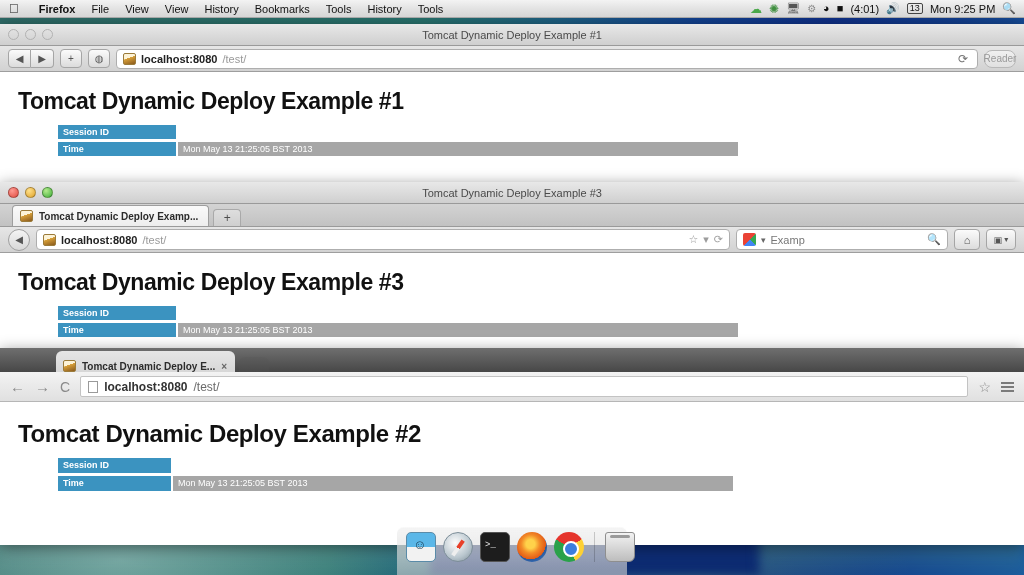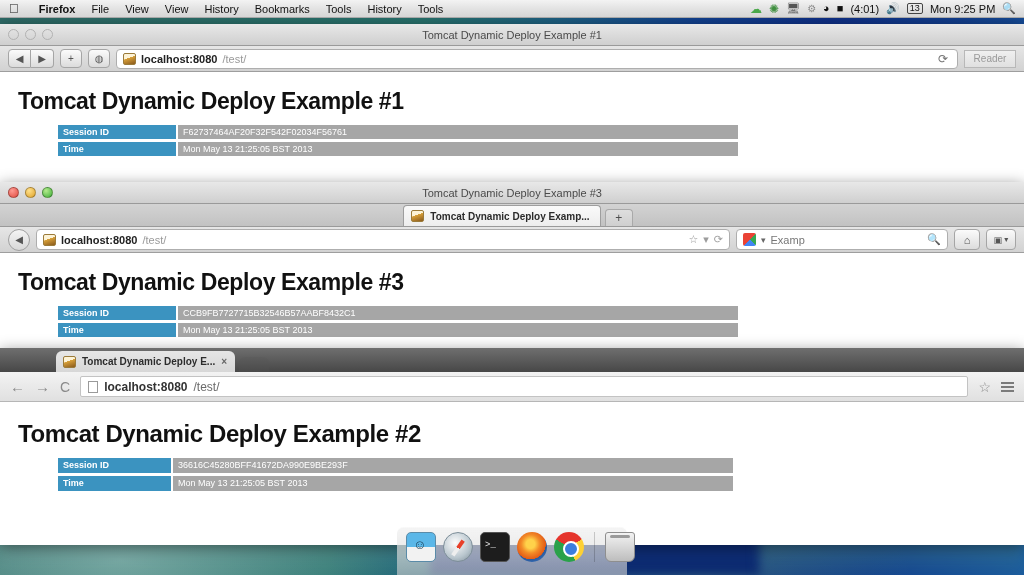--- a/index.html
+++ b/index.html
@@ -113,31 +113,31 @@
   
   #win-safari { left: 0; top: 24px; width: 1024px; height: 172px; }
   #win-safari .toolbar { height: 26px; }
   #win-safari .nav-group { display: flex; }
   #win-safari .nav-group .tb-btn { width: 23px; height: 19px; border-radius: 0; }
   #win-safari .nav-group .tb-btn:first-child { border-radius: 4px 0 0 4px; }
   #win-safari .nav-group .tb-btn:last-child { border-radius: 0 4px 4px 0; border-left: none; }
   #win-safari .tb-sq { width: 22px; height: 19px; }
   #win-safari .tb-circ { width: 22px; height: 19px; }
   #win-safari .reader {
-    width: 52px; height: 18px; border-radius: 0; color: #9a9a9a;
+    width: 32px; height: 18px; border-radius: 8px; color: #9a9a9a;
     border: 1px solid #b8b8b8; background: linear-gradient(180deg,#f0f0f0,#e0e0e0);
     font-size: 10px;
   }
   #win-safari .reload { width: 16px; text-align: center; color: #777; font-size: 12px; }
 
   
   #win-firefox { left: 0; top: 182px; width: 1024px; height: 172px; }
   #win-firefox .tabstrip {
     height: 23px; background: linear-gradient(180deg,#d3d3d3,#c2c2c2);
-    display: flex; align-items: flex-end; padding-left: 12px; border-bottom: 1px solid #9a9a9a; justify-content: center;
+    display: flex; align-items: flex-end; padding-left: 12px; border-bottom: 1px solid #9a9a9a;
   }
   #win-firefox .tab {
     height: 21px; min-width: 186px; background: linear-gradient(180deg,#fafafa,#ededed);
     border: 1px solid #9e9e9e; border-bottom: none; border-radius: 4px 4px 0 0;
     display: flex; align-items: center; gap: 6px; padding: 0 10px 0 7px;
     font-size: 10px; font-weight: bold; color: #2b2b2b;
   }
   #win-firefox .newtab {
     width: 28px; height: 17px; margin-left: 4px;
     background: linear-gradient(180deg,#dedede,#cfcfcf);
@@ -177,21 +177,21 @@
   #win-firefox .bmbtn { width: 30px; gap: 2px; }
 
   
   #win-chrome { left: 0; top: 348px; width: 1024px; height: 197px; }
   #win-chrome .ctabstrip {
     height: 24px; background: linear-gradient(180deg,#6f6f6f,#474747);
     display: flex; align-items: flex-end; padding-left: 56px;
   }
   #win-chrome .ctab {
     height: 21px; min-width: 178px; background: linear-gradient(180deg,#e6e6e6,#d7d7d7);
-    border-radius: 6px 6px 0 0; display: flex; align-items: center; gap: 6px;
+    border-radius: 6px 6px 0 0; display: flex; align-items: flex-end; gap: 6px;
     padding: 0 8px 0 7px; font-size: 10px; color: #2c2c2c; font-weight: bold;
   }
   #win-chrome .ctab .x { margin-left: auto; color: #666; font-size: 10px; }
   #win-chrome .cnewtab {
     width: 30px; height: 15px; margin-left: 4px;
     background: linear-gradient(180deg,#5d5d5d,#4a4a4a);
     border-radius: 6px 6px 0 0;
   }
   #win-chrome .ctoolbar {
     height: 30px; background: linear-gradient(180deg,#f3f3f3,#e0e0e0);
@@ -294,21 +294,20 @@
       <span style="flex:1"></span>
       <span class="reload">⟳</span>
     </span>
     <span class="tb-btn reader">Reader</span>
   </div>
   <div class="page" style="height:123px;">
     <h1>Tomcat Dynamic Deploy Example #1</h1>
     <div class="tbl" style="width:720px;">
       <div class="trow">
         <span class="tkey">Session ID</span>
-        <span class="tval">F62737464AF20F32F542F02034F56761</span>
       </div>
       <div class="trow">
         <span class="tkey">Time</span>
         <span class="tval">Mon May 13 21:25:05 BST 2013</span>
       </div>
     </div>
   </div>
 </div>
 
 <div class="win" id="win-firefox">
@@ -351,21 +350,20 @@
     <span class="bmbtn">
       <span style="font-size:9px;">▣</span>
       <span style="font-size:8px;">▾</span>
     </span>
   </div>
   <div class="page" style="height:97px;">
     <h1>Tomcat Dynamic Deploy Example #3</h1>
     <div class="tbl" style="width:720px;">
       <div class="trow">
         <span class="tkey">Session ID</span>
-        <span class="tval">CCB9FB7727715B32546B57AABF8432C1</span>
       </div>
       <div class="trow">
         <span class="tkey">Time</span>
         <span class="tval">Mon May 13 21:25:05 BST 2013</span>
       </div>
     </div>
   </div>
 </div>
 
 <div class="win" id="win-chrome">
@@ -391,21 +389,20 @@
         <i></i>
         <i></i>
         <i></i>
       </span>
   </div>
   <div class="page">
     <h1 style="font-size:24px;padding-top:18px;">Tomcat Dynamic Deploy Example #2</h1>
     <div class="tbl" style="width:715px;">
       <div class="trow" style="height:15px;">
         <span class="tkey" style="line-height:15px;width:113px;">Session ID</span>
-        <span class="tval" style="line-height:15px;">36616C45280BFF41672DA990E9BE293F</span>
       </div>
       <div class="trow" style="height:15px;">
         <span class="tkey" style="line-height:15px;width:113px;">Time</span>
         <span class="tval" style="line-height:15px;">Mon May 13 21:25:05 BST 2013</span>
       </div>
     </div>
   </div>
 </div>
 
 <div id="dock">

